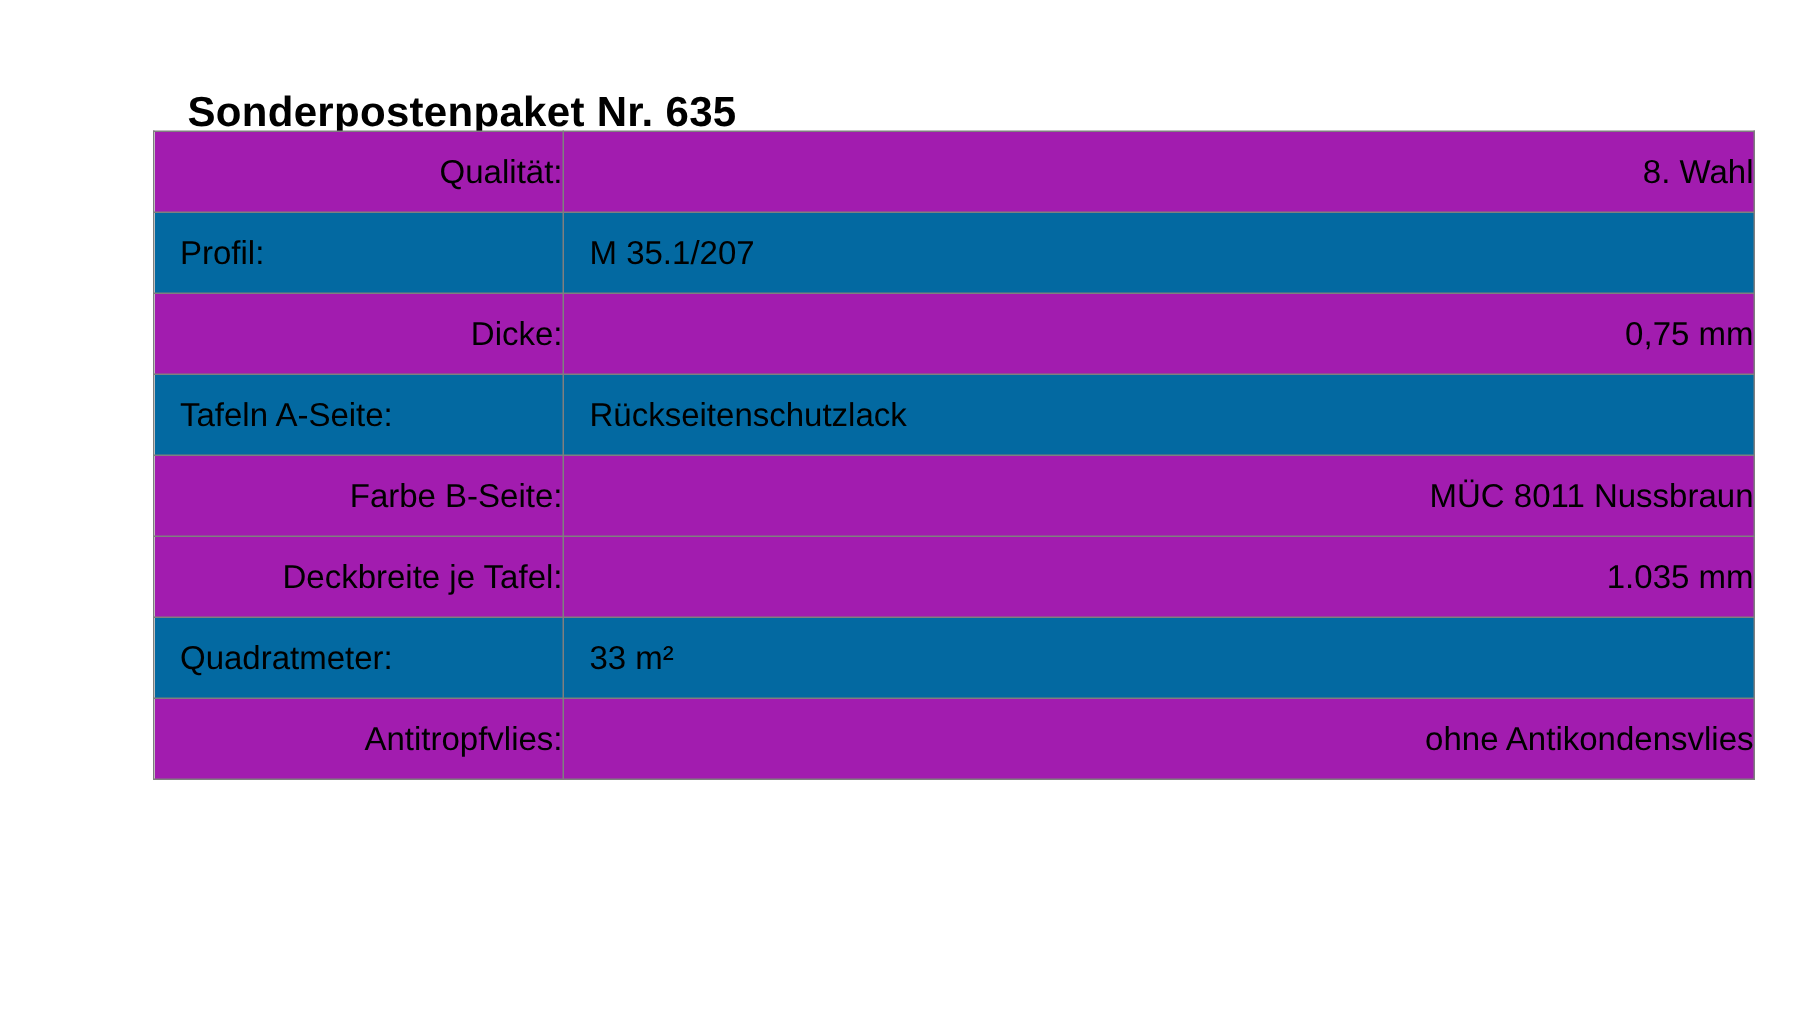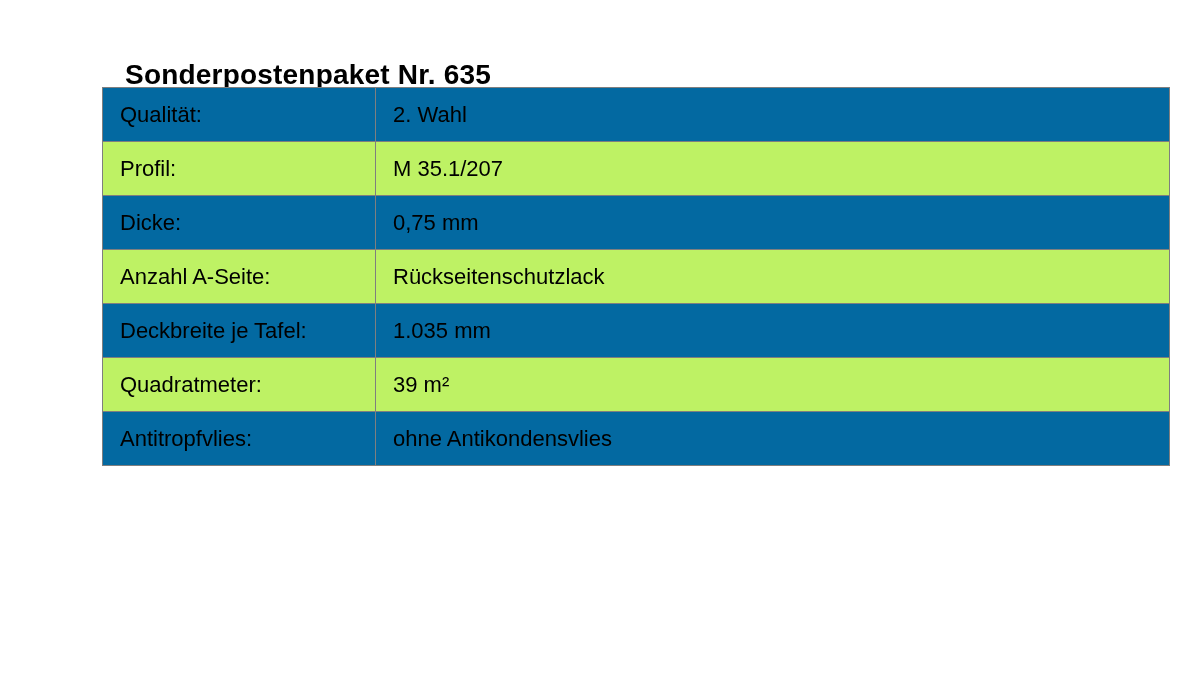--- a/index.html
+++ b/index.html
@@ -46,58 +46,62 @@
     height: 54px;
     vertical-align: middle;
     padding: 0 0 0 17px;
     white-space: nowrap;
     overflow: hidden;
   }
 
   table.spec-table col.label-col { width: 273px; }
   table.spec-table col.value-col { width: 794px; }
 
-  tr.shaded td { background: #0369a1; }
-  tr.plain  td { background: #bef264; }
+  tr.shaded td { background: #a21caf; text-align: right; }
+  tr.plain  td { background: #0369a1; }
 </style>
 </head>
 <body>
 
 <div class="page">
   <div class="page-title">Sonderpostenpaket Nr. 635</div>
 
   <table class="spec-table">
     <colgroup>
       <col class="label-col">
       <col class="value-col">
     </colgroup>
     <tbody>
         <tr class="shaded">
           <td>Qualität:</td>
-          <td>2. Wahl</td>
+          <td>8. Wahl</td>
         </tr>
         <tr class="plain">
           <td>Profil:</td>
           <td>M 35.1/207</td>
         </tr>
         <tr class="shaded">
           <td>Dicke:</td>
           <td>0,75 mm</td>
         </tr>
         <tr class="plain">
-          <td>Anzahl A-Seite:</td>
+          <td>Tafeln A-Seite:</td>
           <td>Rückseitenschutzlack</td>
+        </tr>
+        <tr class="shaded">
+          <td>Farbe B-Seite:</td>
+          <td>MÜC 8011 Nussbraun</td>
         </tr>
         <tr class="shaded">
           <td>Deckbreite je Tafel:</td>
           <td>1.035 mm</td>
         </tr>
         <tr class="plain">
           <td>Quadratmeter:</td>
-          <td>39 m²</td>
+          <td>33 m²</td>
         </tr>
         <tr class="shaded">
           <td>Antitropfvlies:</td>
           <td>ohne Antikondensvlies</td>
         </tr>
       </tbody>
   </table>
 </div>
 
 </body></html>

